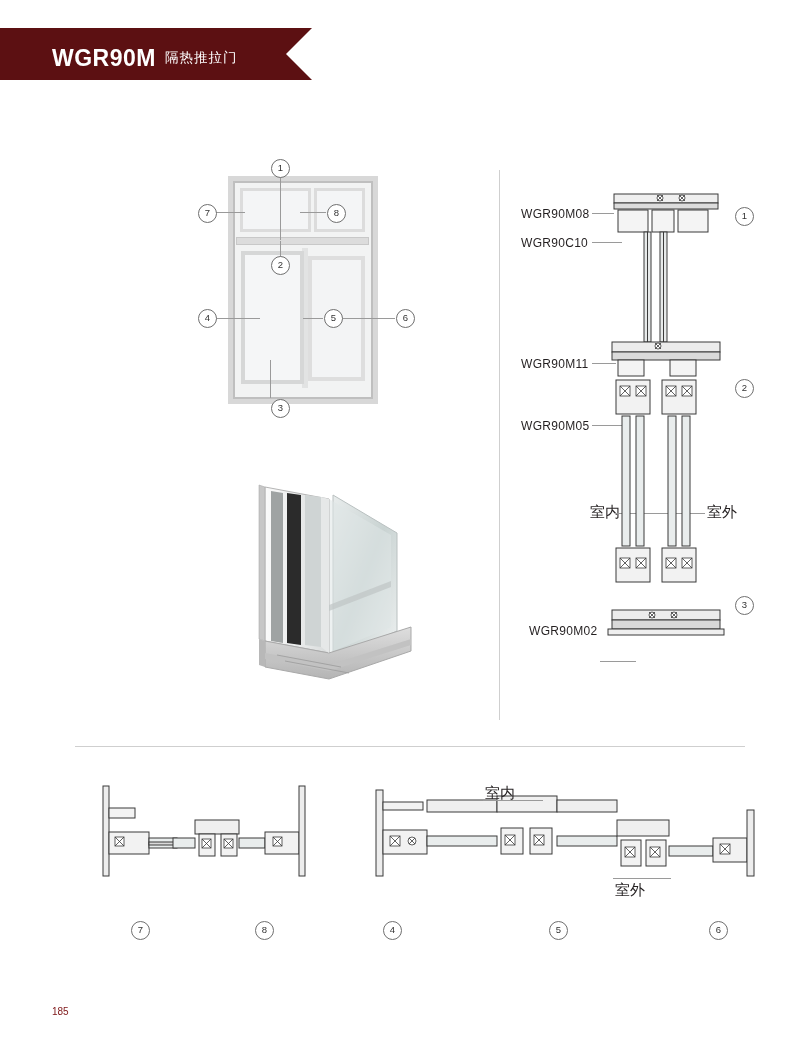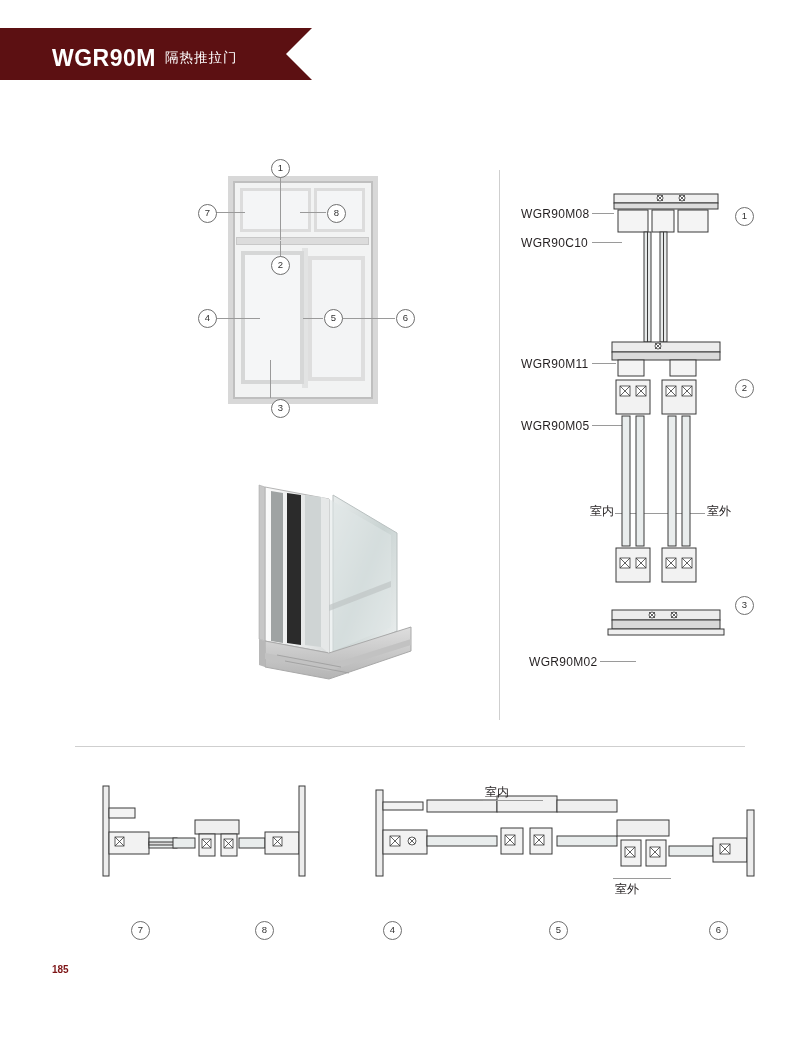--- a/index.html
+++ b/index.html
@@ -23,21 +23,21 @@
   .hdiv{position:absolute;height:1px;background:#cfcfcf;}
   .lead{position:absolute;background:#9a9a9a;}
   .lead.h{height:1px;}
   .lead.v{width:1px;}
 
   .cnum{position:absolute;width:17px;height:17px;border:1px solid #6f6f6f;
         border-radius:50%;font-size:9.5px;line-height:15px;text-align:center;
         color:#333;background:#fff;}
   .pl{position:absolute;font-size:12px;color:#231f20;letter-spacing:.3px;
       white-space:nowrap;}
-  .cjk{position:absolute;font-size:12px;color:#231f20;white-space:nowrap;}
+  .cjk{position:absolute;font-size:15px;color:#231f20;white-space:nowrap;}
 
   
   #elev{position:absolute;left:228px;top:176px;width:150px;height:228px;}
   .fr{position:absolute;box-sizing:border-box;}
   .outer{left:0;top:0;width:150px;height:228px;border:5px solid #d8d8d8;
          background:#e9eaea;}
   .outer2{left:5px;top:5px;width:140px;height:218px;border:2px solid #bfbfbf;
          background:#f2f3f3;}
   .tl{left:12px;top:12px;width:71px;height:44px;border:3px solid #dcdcdc;
       background:#f4f5f6;}
@@ -54,22 +54,22 @@
   
   #render{position:absolute;left:225px;top:455px;width:200px;height:230px;}
 
   
   #sec{position:absolute;left:600px;top:180px;width:120px;height:490px;}
 
   
   #b1{position:absolute;left:95px;top:780px;width:230px;height:110px;}
   #b2{position:absolute;left:370px;top:780px;width:390px;height:110px;}
 
-  .pagenum{position:absolute;left:52px;top:964px;font-size:10px;
-           color:#7d1416;font-weight:bold;text-align:center;}
+  .pagenum{position:absolute;left:52px;top:1006px;font-size:10px;
+           color:#7d1416;font-weight:normal;text-align:center;}
 </style>
 </head>
 <body>
 
 <div class="banner">
   <div class="inner">
     <span class="code">WGR90M</span>
     <span class="name">隔热推拉门</span>
   </div>
 </div>
@@ -143,21 +143,21 @@
 
   <polygon points="96,42 104,44 104,198 96,192" fill="#e6e8e8"></polygon>
   <polygon points="104,150 166,126 166,132 104,156" fill="#bfc4c4" opacity="0.7"></polygon>
 </svg>
 </div>
 
 <div class="pl" style="left:521px;top:207px;">WGR90M08</div>
 <div class="pl" style="left:521px;top:236px;">WGR90C10</div>
 <div class="pl" style="left:521px;top:357px;text-align:center;">WGR90M11</div>
 <div class="pl" style="left:521px;top:419px;">WGR90M05</div>
-<div class="pl" style="left:529px;top:655px;">WGR90M02</div>
+<div class="pl" style="left:529px;top:624px;">WGR90M02</div>
 
 <div class="lead h" style="left:592px;top:213px;width:22px;"></div>
 <div class="lead h" style="left:592px;top:242px;width:30px;"></div>
 <div class="lead h" style="left:592px;top:363px;width:24px;"></div>
 <div class="lead h" style="left:592px;top:425px;width:30px;"></div>
 <div class="lead h" style="left:600px;top:661px;width:36px;"></div>
 
 <div class="cjk" style="left:590px;top:503px;">室内</div>
 <div class="cjk" style="left:707px;top:503px;">室外</div>
 <div class="lead h" style="left:615px;top:513px;width:90px;"></div>

